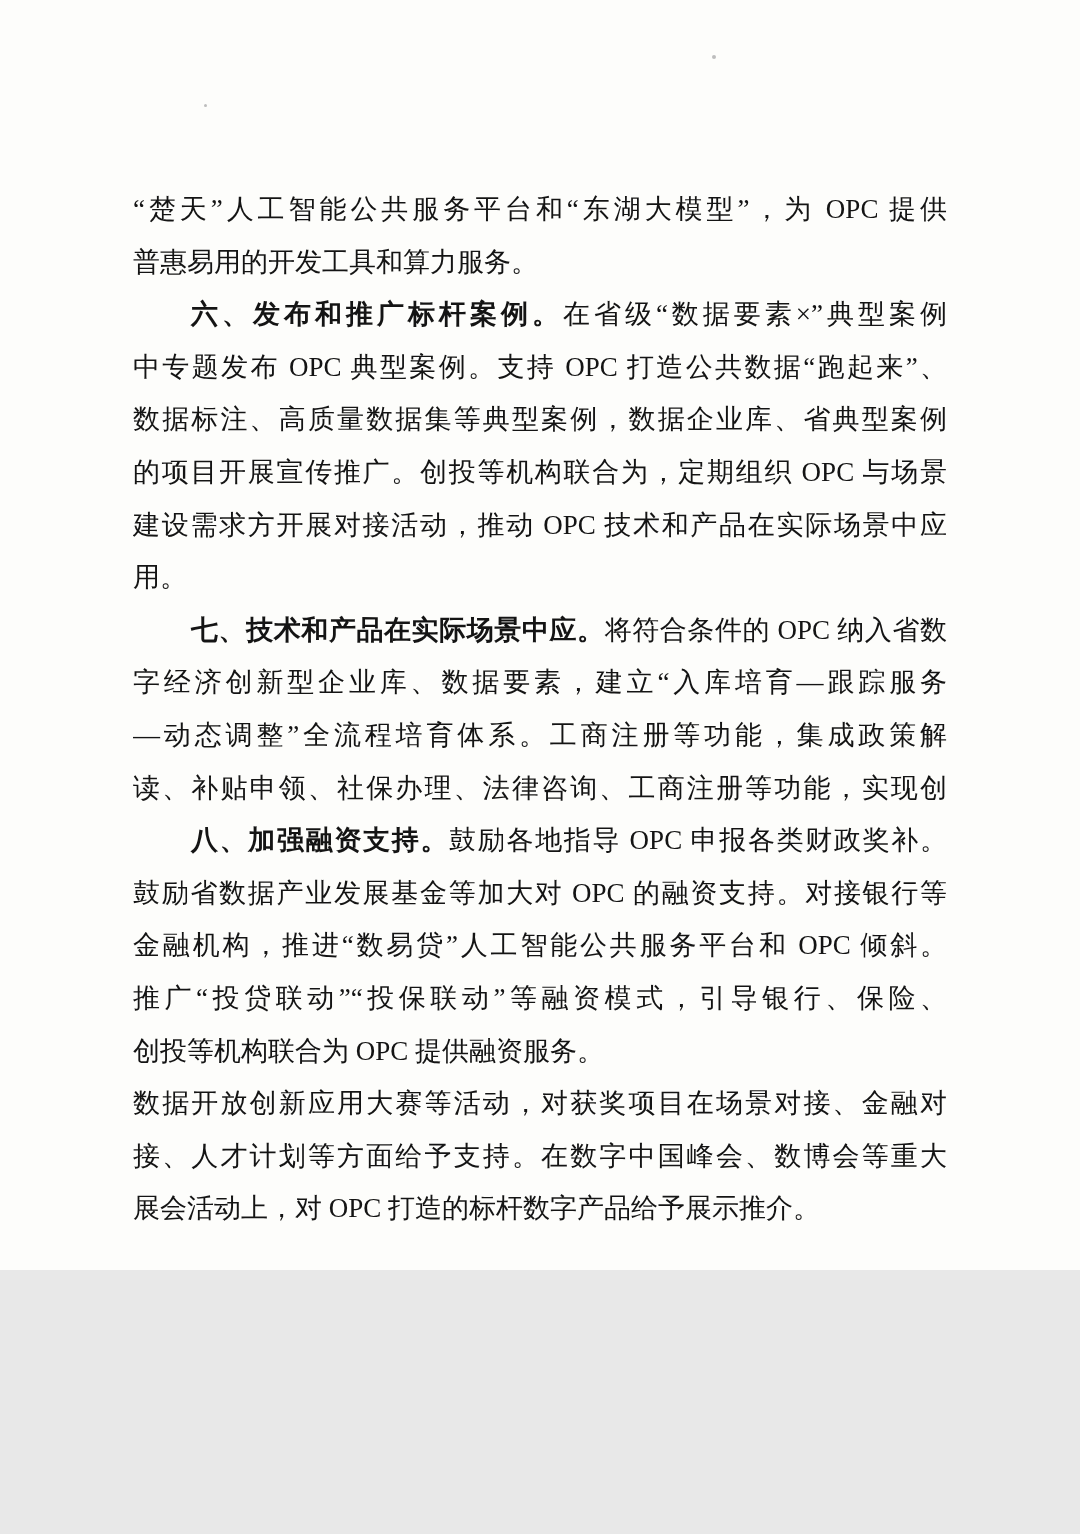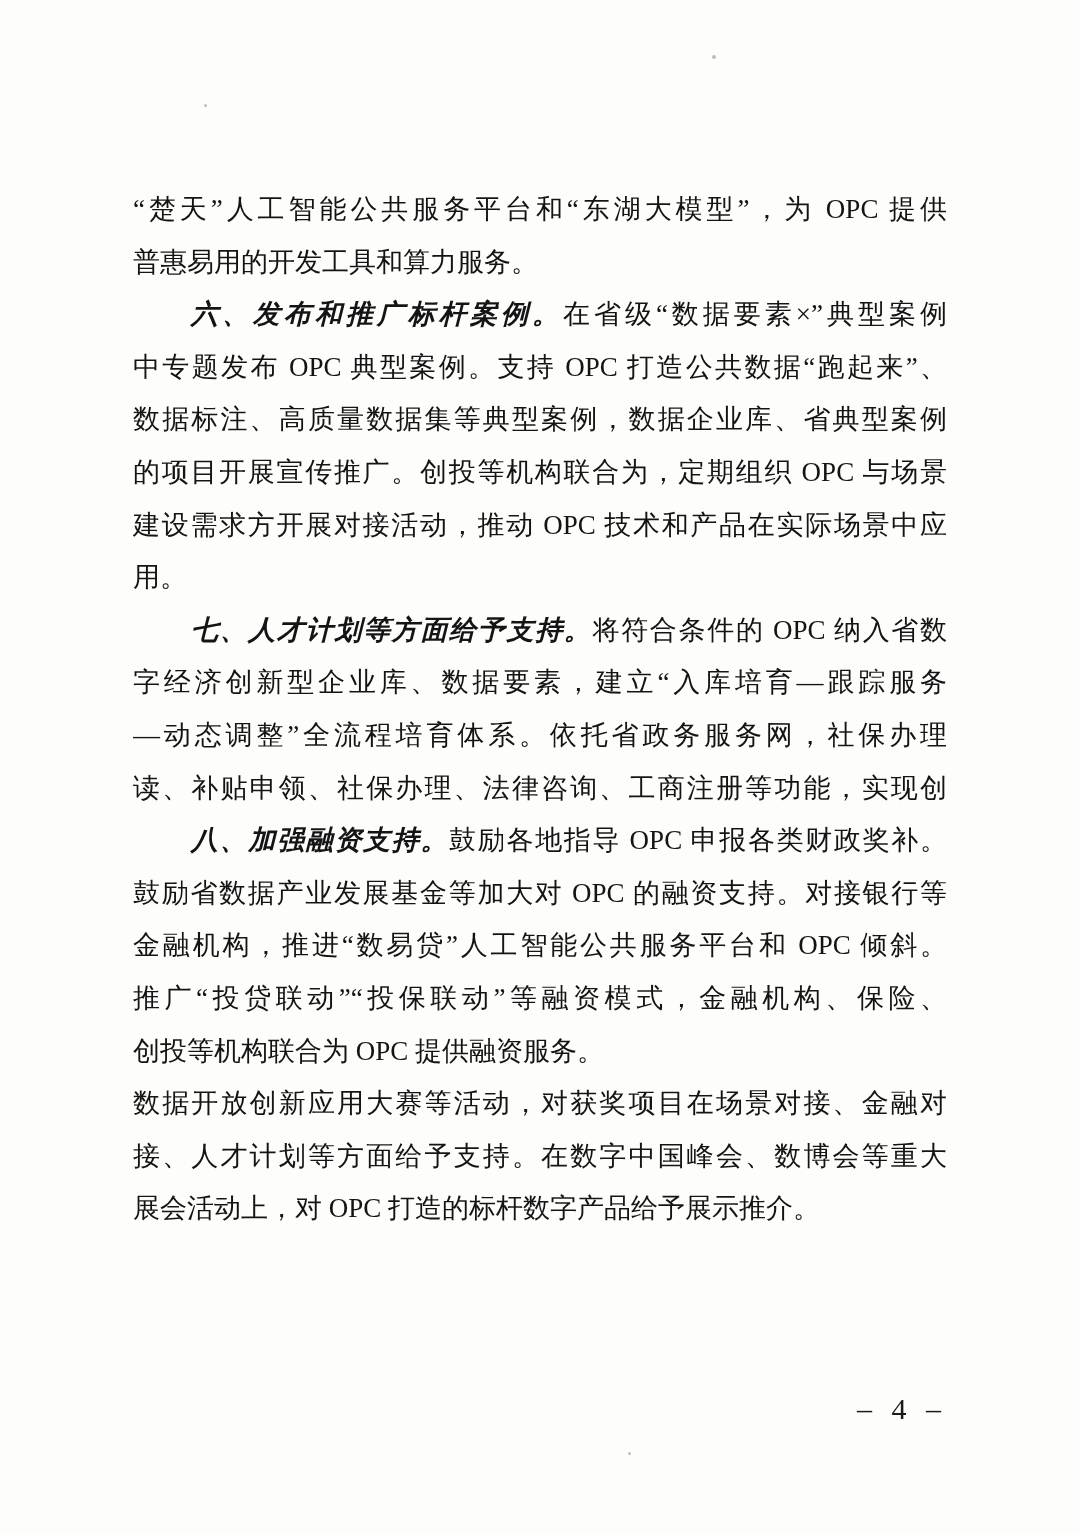--- a/index.html
+++ b/index.html
@@ -1,19 +1,19 @@
 <!DOCTYPE html>
 <html><head>
 <meta charset="utf-8">
 <style>
   html, body { margin: 0; padding: 0; background: #e8e8e8; }
   .page {
     position: relative;
     width: 1080px;
-    height: 1534px;
+    height: 1270px;
     background: #fdfdfb;
     font-family: "Liberation Serif", "DejaVu Serif", serif;
     color: #141414;
     overflow: hidden;
     margin: 0 auto;
   }
   .text-block {
     position: absolute;
     left: 133px;
     top: 183px;
@@ -26,21 +26,20 @@
     text-align: justify;
     overflow: hidden;
     white-space: normal;
   }
   .line.j { text-align-last: justify; }
   .line.indent { text-indent: 58px; }
   .seg { }
   .bold {
     font-weight: bold;
     font-family: "Liberation Sans", "DejaVu Sans", sans-serif;
-    font-style: italic;
   }
   .footer-page {
     position: absolute;
     top: 1392px;
     left: 842px;
     width: 120px;
     font-size: 30px;
     letter-spacing: 6px;
     text-align: center;
     color: #1a1a1a;
@@ -66,28 +65,28 @@
 
   <div class="text-block">
       <div class="line j"><span class="seg">“楚天”人工智能公共服务平台和“东湖大模型”，为 OPC 提供</span></div>
       <div class="line"><span class="seg">普惠易用的开发工具和算力服务。</span></div>
       <div class="line j indent"><span class="seg bold">六、发布和推广标杆案例。</span><span class="seg">在省级“数据要素×”典型案例</span></div>
       <div class="line j"><span class="seg">中专题发布 OPC 典型案例。支持 OPC 打造公共数据“跑起来”、</span></div>
       <div class="line j"><span class="seg">数据标注、高质量数据集等典型案例，数据企业库、省典型案例</span></div>
       <div class="line j"><span class="seg">的项目开展宣传推广。创投等机构联合为，定期组织 OPC 与场景</span></div>
       <div class="line j"><span class="seg">建设需求方开展对接活动，推动 OPC 技术和产品在实际场景中应</span></div>
       <div class="line"><span class="seg">用。</span></div>
-      <div class="line j indent"><span class="seg bold">七、人才计划等方面给予支持。</span><span class="seg">将符合条件的 OPC 纳入省数</span></div>
+      <div class="line j indent"><span class="seg bold">七、技术和产品在实际场景中应。</span><span class="seg">将符合条件的 OPC 纳入省数</span></div>
       <div class="line j"><span class="seg">字经济创新型企业库、数据要素，建立“入库培育—跟踪服务</span></div>
-      <div class="line j"><span class="seg">—动态调整”全流程培育体系。依托省政务服务网，社保办理</span></div>
+      <div class="line j"><span class="seg">—动态调整”全流程培育体系。工商注册等功能，集成政策解</span></div>
       <div class="line j"><span class="seg">读、补贴申领、社保办理、法律咨询、工商注册等功能，实现创</span></div>
       <div class="line j indent"><span class="seg bold">八、加强融资支持。</span><span class="seg">鼓励各地指导 OPC 申报各类财政奖补。</span></div>
       <div class="line j"><span class="seg">鼓励省数据产业发展基金等加大对 OPC 的融资支持。对接银行等</span></div>
       <div class="line j"><span class="seg">金融机构，推进“数易贷”人工智能公共服务平台和 OPC 倾斜。</span></div>
-      <div class="line j"><span class="seg">推广“投贷联动”“投保联动”等融资模式，金融机构、保险、</span></div>
+      <div class="line j"><span class="seg">推广“投贷联动”“投保联动”等融资模式，引导银行、保险、</span></div>
       <div class="line"><span class="seg">创投等机构联合为 OPC 提供融资服务。</span></div>
       <div class="line j"><span class="seg">数据开放创新应用大赛等活动，对获奖项目在场景对接、金融对</span></div>
       <div class="line j"><span class="seg">接、人才计划等方面给予支持。在数字中国峰会、数博会等重大</span></div>
       <div class="line"><span class="seg">展会活动上，对 OPC 打造的标杆数字产品给予展示推介。</span></div>
     </div>
 
   <div class="footer-page">– 4 –</div>
 </div>
 
 </body></html>

